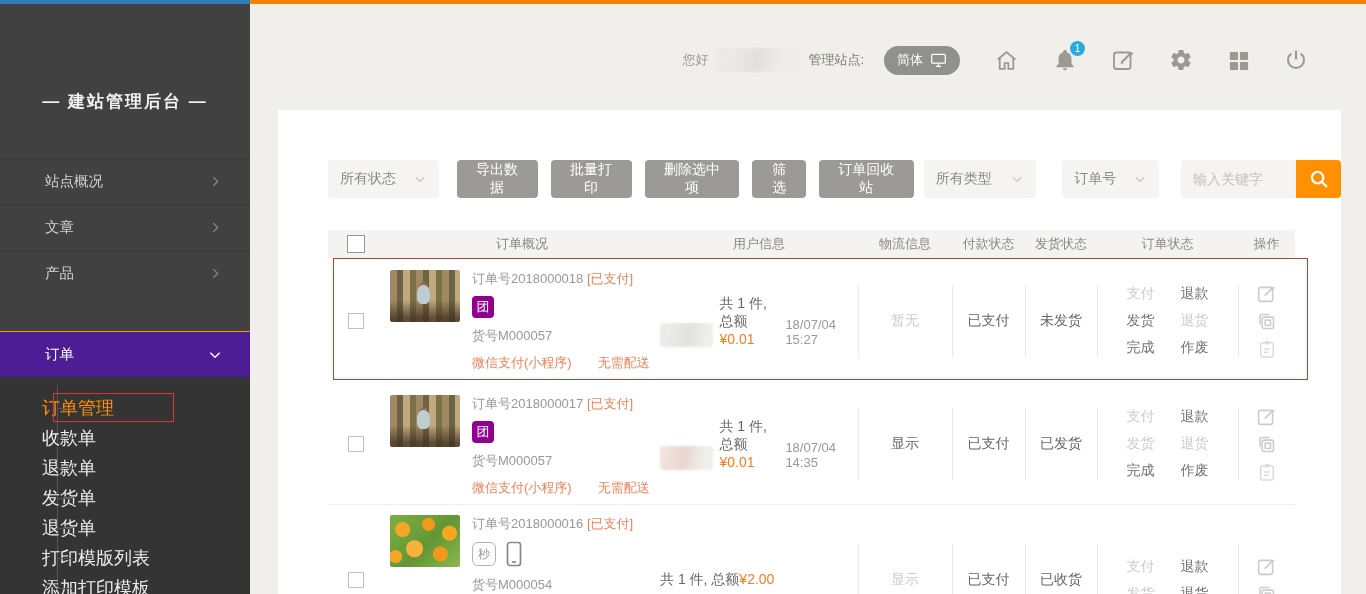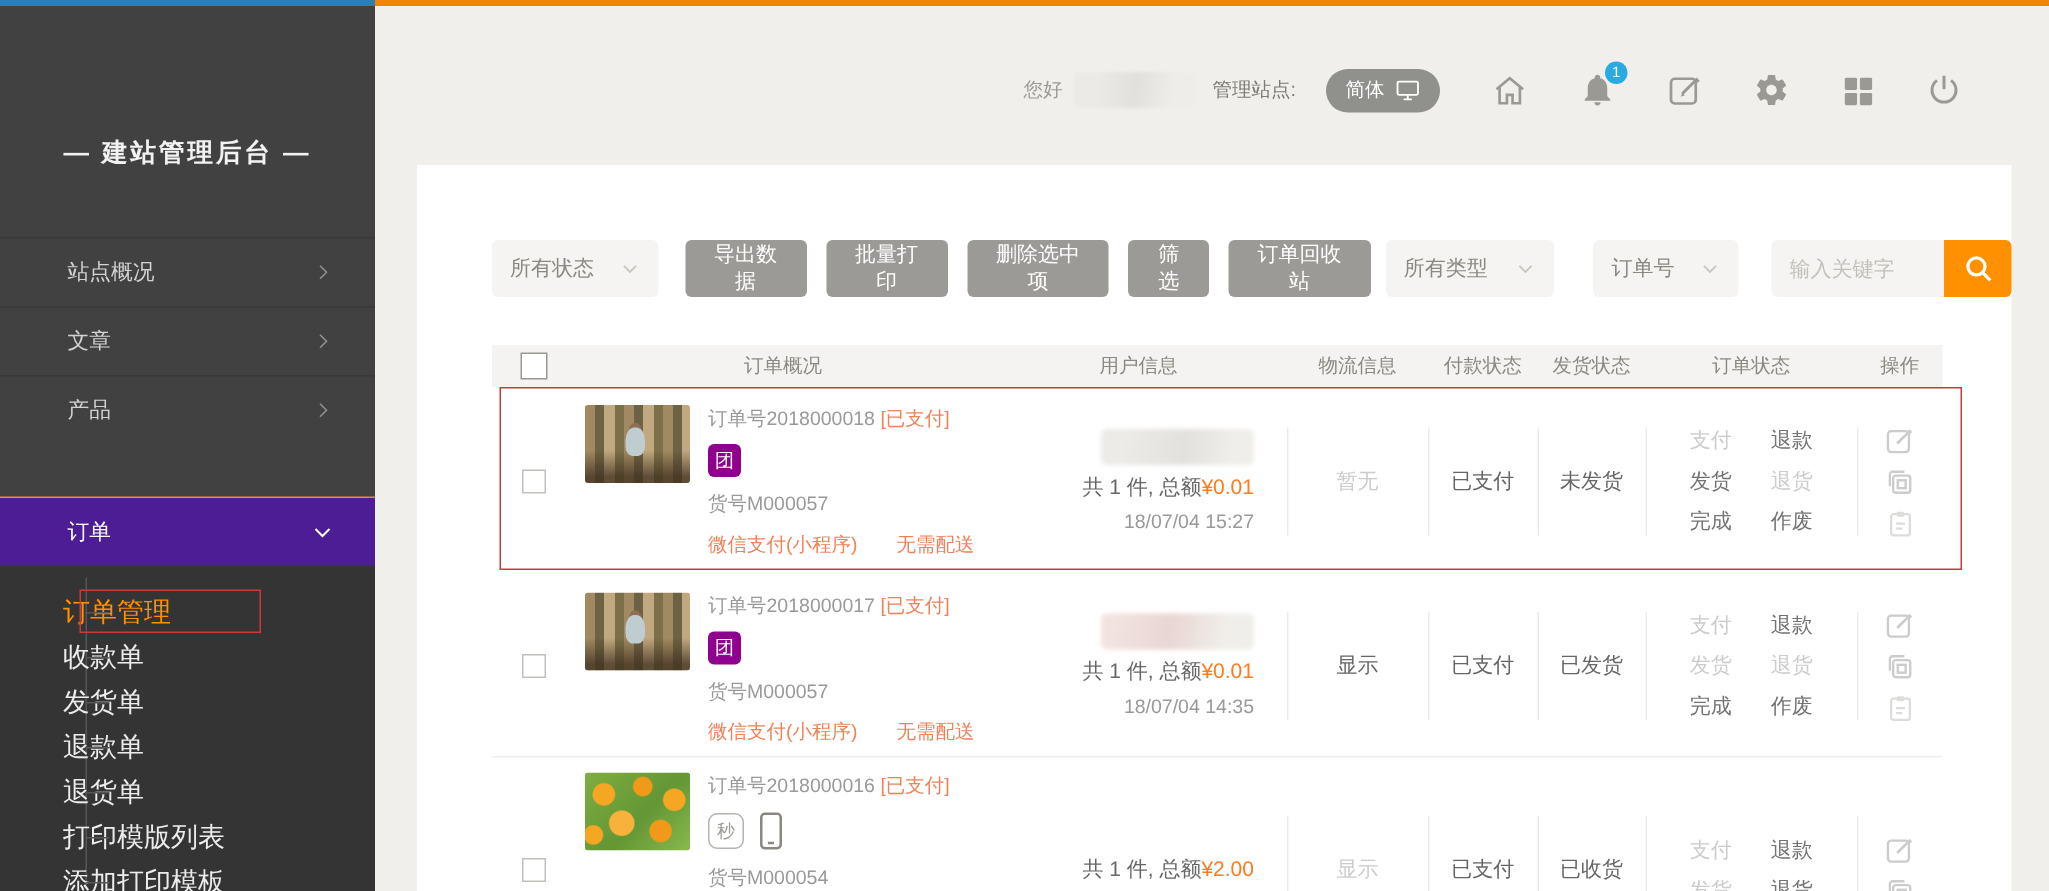--- a/index.html
+++ b/index.html
@@ -156,21 +156,21 @@
     font-size:13px; display:flex; align-items:center; justify-content:center;
   }
   .badge-sec {
     width:24px; height:24px; border-radius:6px; border:1px solid #b5b3ad; color:#9b9993;
     font-size:12px; display:flex; align-items:center; justify-content:center; background:#fff;
   }
   .phone-ic { color:#8a8880; }
   .line-sku { margin-top:9px; font-size:13px; color:#999; }
   .line-pay { margin-top:9px; font-size:13px; color:#f0825a; display:flex; gap:26px; }
 
-  .user-cell { display:flex; flex-direction:column; align-items:flex-end; padding-right:22px; gap:6px; }
+  .user-cell { display:flex; flex-direction:row; align-items:flex-end; padding-right:22px; gap:6px; }
   .user-blob {
     width:102px; height:24px; border-radius:4px;
     background:linear-gradient(100deg,#edebe8 15%,#e3e1dd 55%,#f0eeea 85%);
     filter:blur(1.3px);
   }
   .user-blob.pink { background:linear-gradient(100deg,#f2e3df 10%,#e9d6d2 45%,#f0eeea 80%); }
   .line-sum { font-size:14px; color:#666; }
   .line-sum .amount { color:#ff7a1c; }
   .line-date { font-size:13px; color:#999; }
 
@@ -234,22 +234,22 @@
     <span class="chev">
       <svg width="14" height="14" viewBox="0 0 24 24" fill="none" stroke="currentColor" stroke-width="2.4">
           <path d="M4 8l8 8 8-8"></path>
         </svg>
     </span>
   </div>
 
   <div class="sb-submenu">
     <div class="sb-sub active">订单管理</div>
     <div class="sb-sub">收款单</div>
+    <div class="sb-sub">退款单</div>
     <div class="sb-sub">发货单</div>
-    <div class="sb-sub">退款单</div>
     <div class="sb-sub">退货单</div>
     <div class="sb-sub">打印模版列表</div>
     <div class="sb-sub">添加打印模板</div>
     <div class="anno-box-side"></div>
   </div>
 
   <div class="sb-item member dimmed">
     <span>会员</span>
     <span class="chev">
       <svg width="13" height="13" viewBox="0 0 24 24" fill="none" stroke="currentColor" stroke-width="2">

